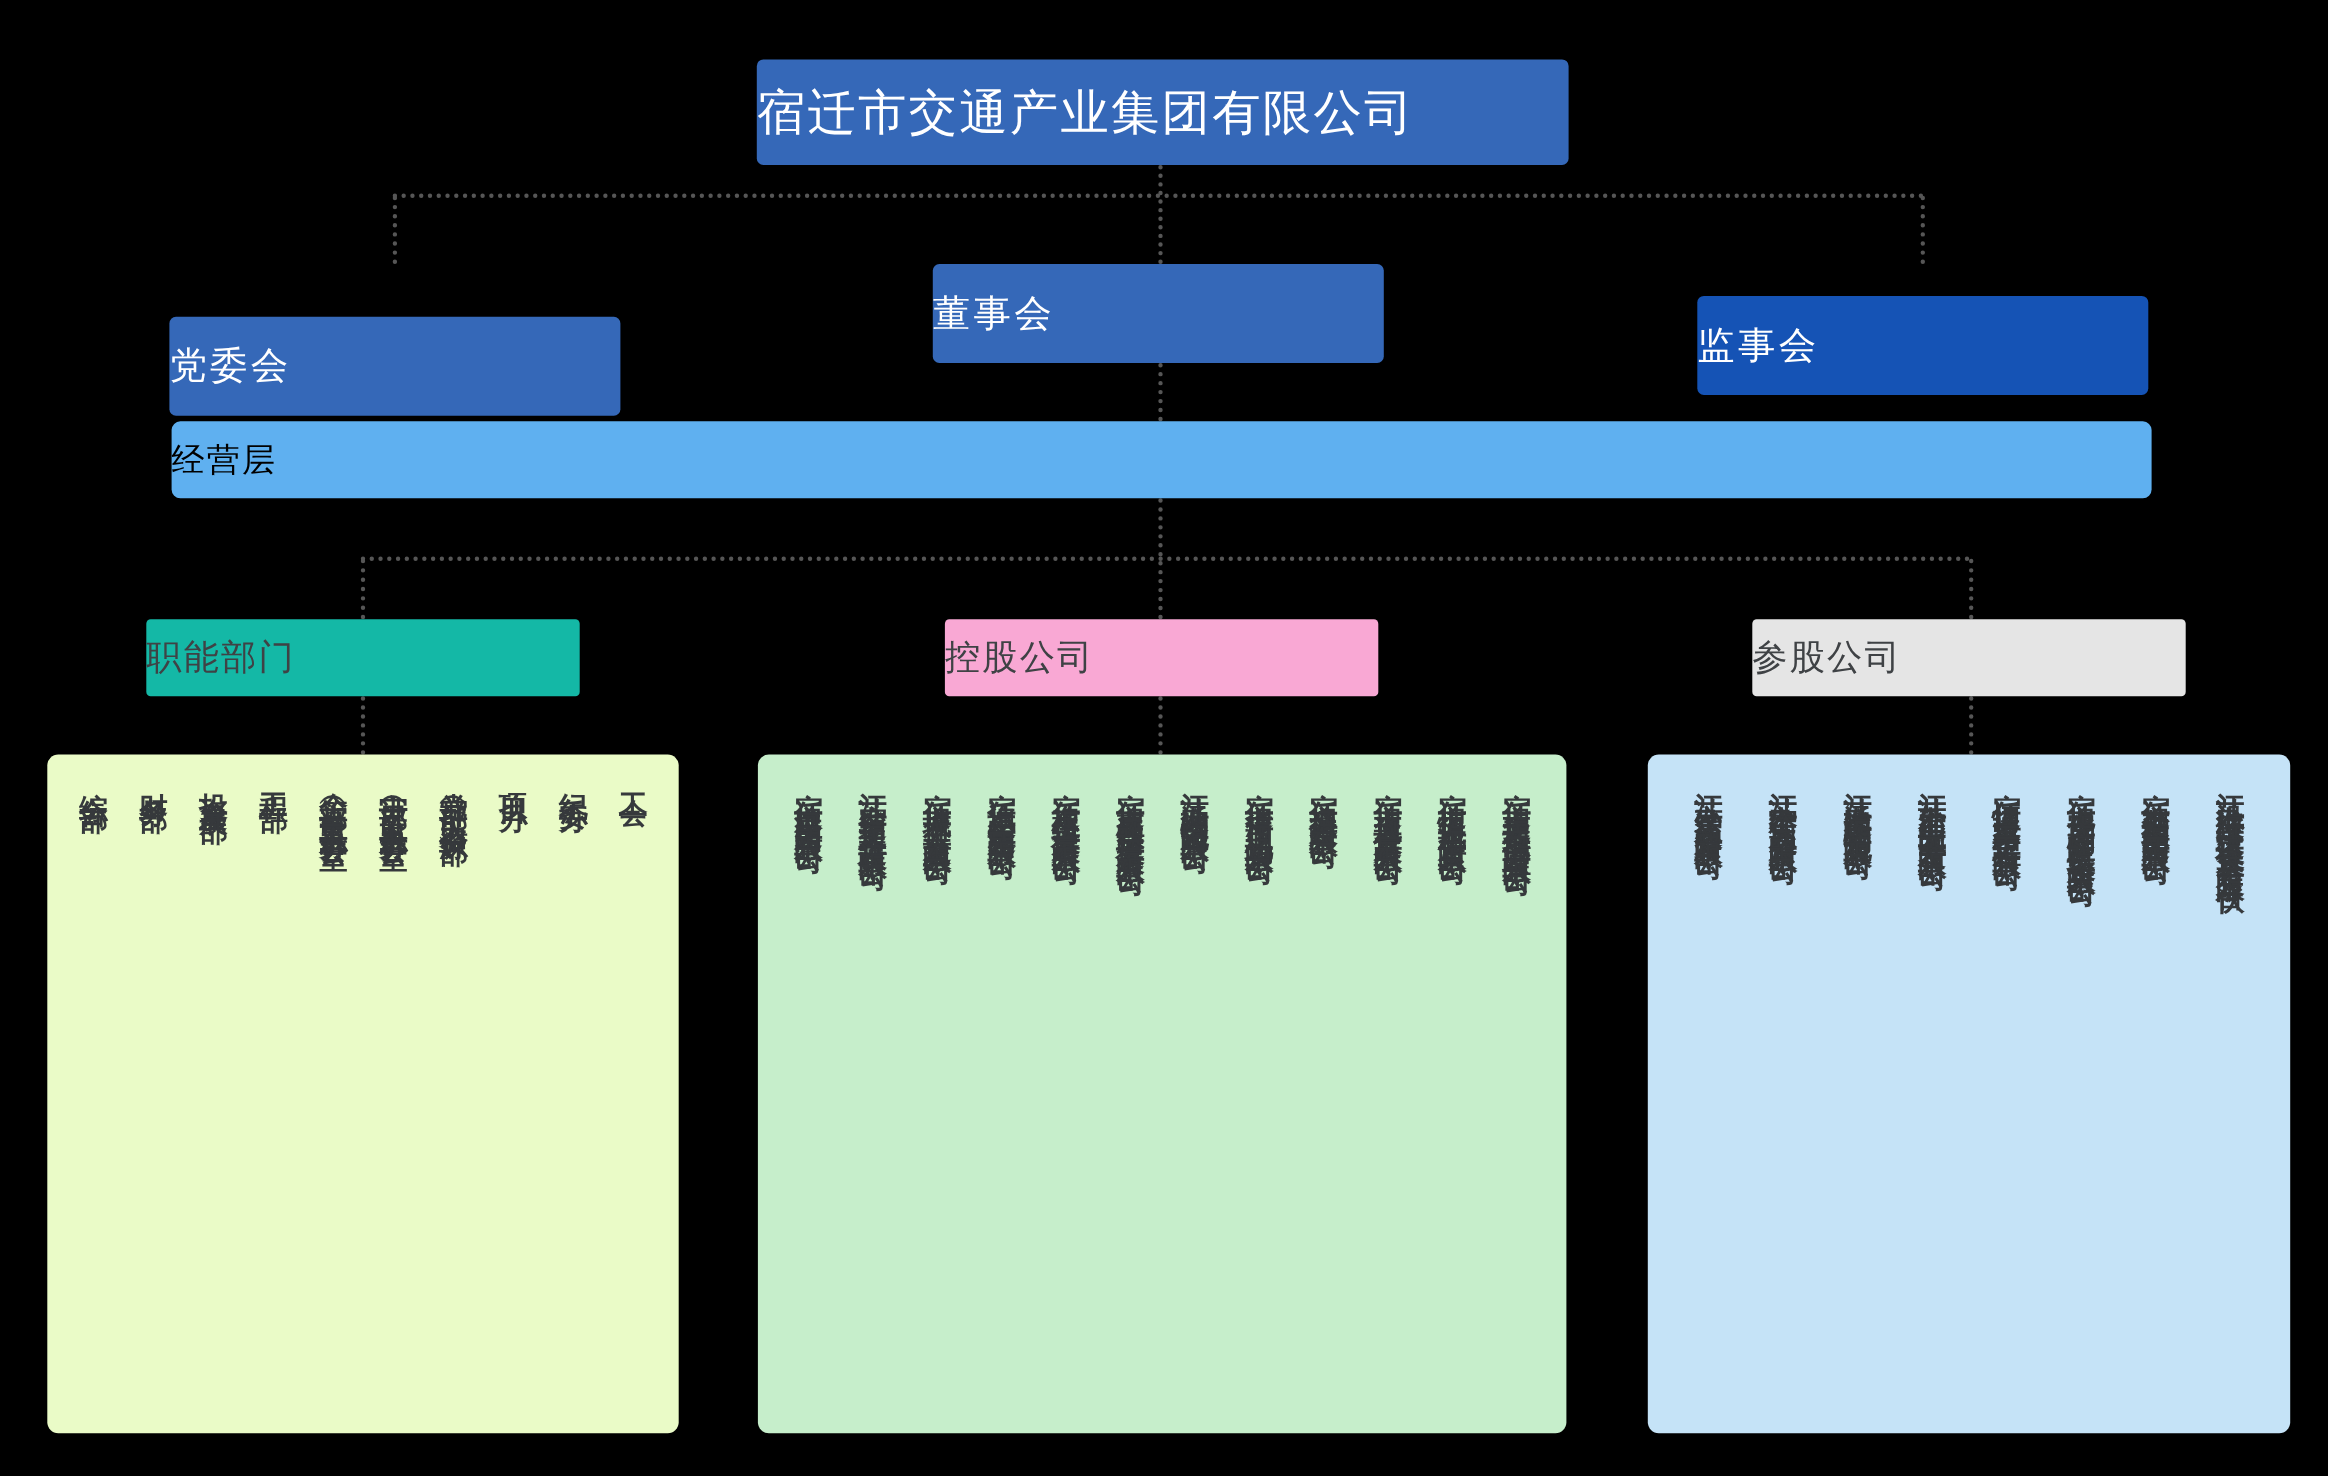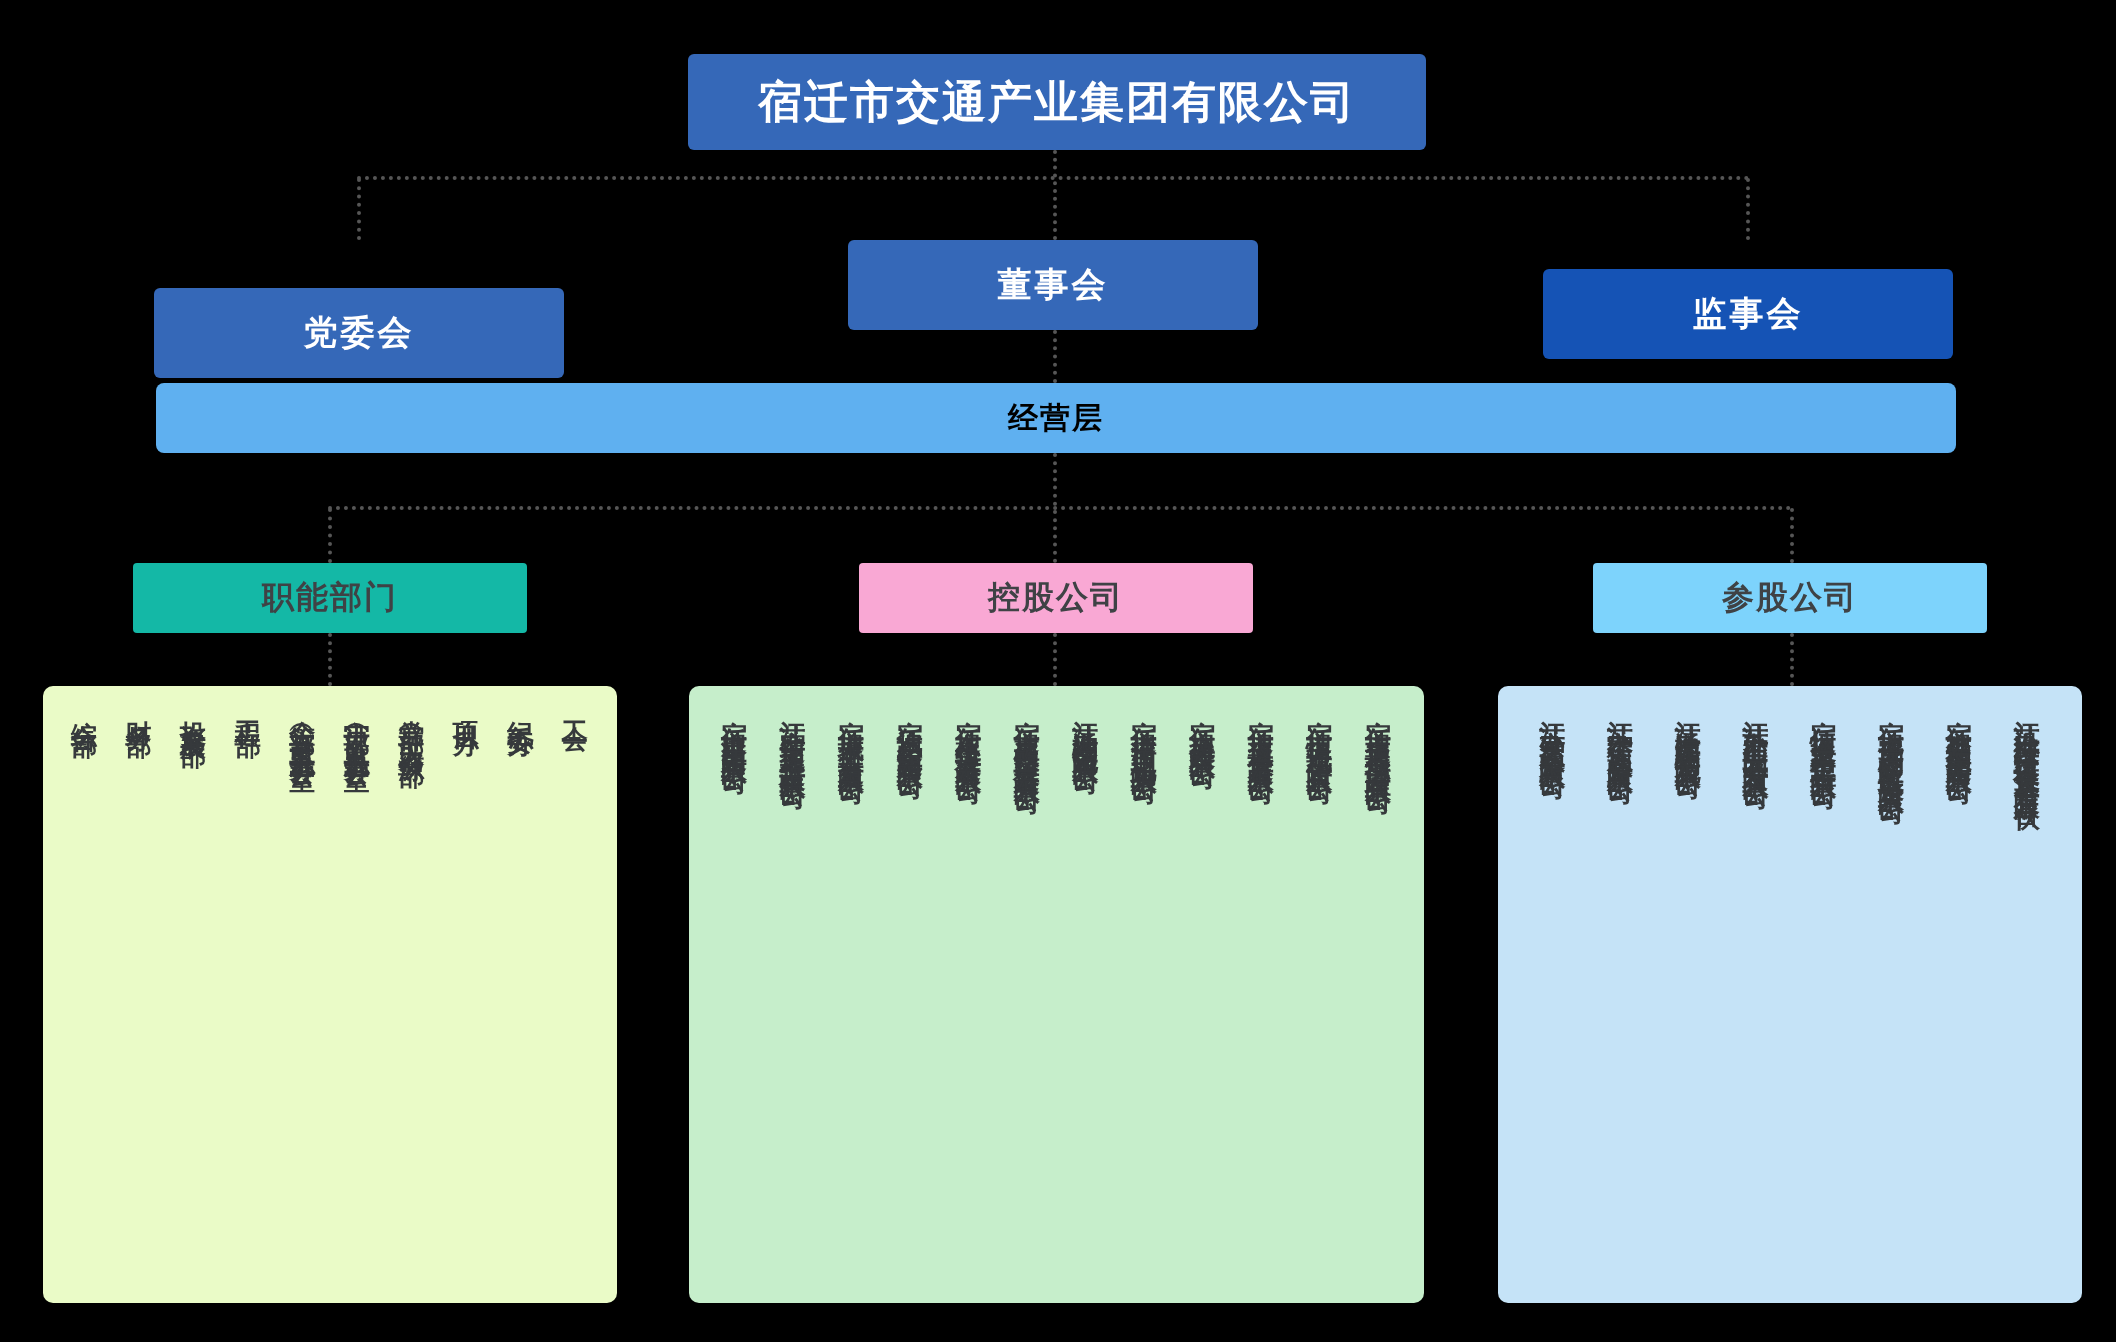--- a/index.html
+++ b/index.html
@@ -6,33 +6,33 @@
   .canvas{
     position:relative;width:2116px;height:1342px;background:#000;overflow:hidden;
     font-family:"DejaVu Sans","Liberation Sans",sans-serif;
   }
   
   .conn{position:absolute;}
   .conn.v{width:0;border-left:4px dotted #565656;}
   .conn.h{height:0;border-top:4px dotted #565656;}
   
   .box{
-    position:absolute;display:flex;align-items:center;justify-content:center;
-    font-weight:bold;border-radius:6px;text-align:center;
+    position:absolute;display:flex;align-items:center;
+    font-weight:normal;border-radius:6px;text-align:center;
   }
   .title-box{left:688px;top:54px;width:738px;height:96px;background:#3568b8;color:#ffffff;font-size:44px;letter-spacing:2px;}
   .gov{width:410px;height:90px;top:240px;background:#3568b8;color:#ffffff;font-size:34px;letter-spacing:3px;}
   .gov.party{left:154px;margin-top:48px;}
   .gov.board{left:848px;}
   .gov.supervisory{left:1543px;background:#1553b5;margin-top:29px;}
   .mgmt{left:156px;top:383px;width:1800px;height:70px;background:#5fb0f0;color:#000000;font-size:30px;letter-spacing:2px;border-radius:8px;}
   .ghead{width:394px;height:70px;top:563px;font-size:32px;color:#3f4245;letter-spacing:2px;border-radius:4px;}
   .ghead.g-left{left:133px;background:#14b8a6;}
   .ghead.g-mid{left:859px;background:#f9a8d4;}
-  .ghead.g-right{left:1593px;background:#7dd3fc;}
+  .ghead.g-right{left:1593px;background:#e5e5e5;}
   
   .panel{
     position:absolute;top:686px;height:617px;border-radius:10px;
     display:flex;flex-direction:row;justify-content:space-evenly;align-items:flex-start;
     padding-top:14px;box-sizing:border-box;
   }
   .panel-left{left:43px;width:574px;background:#eafbc7;}
   .panel-mid{left:689px;width:735px;background:#c6eecb;}
   .panel-right{left:1498px;width:584px;background:#c5e3f7;}
   .vitem{

